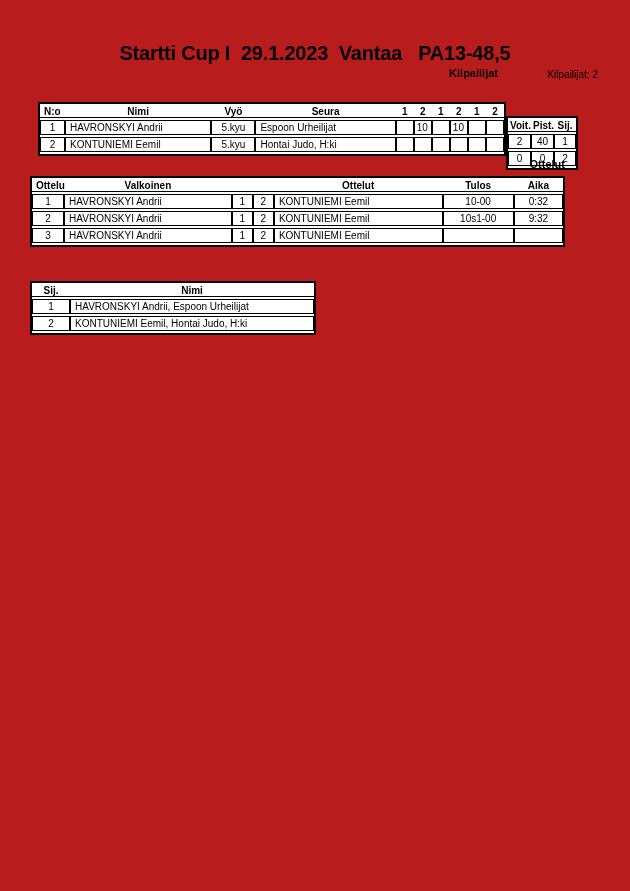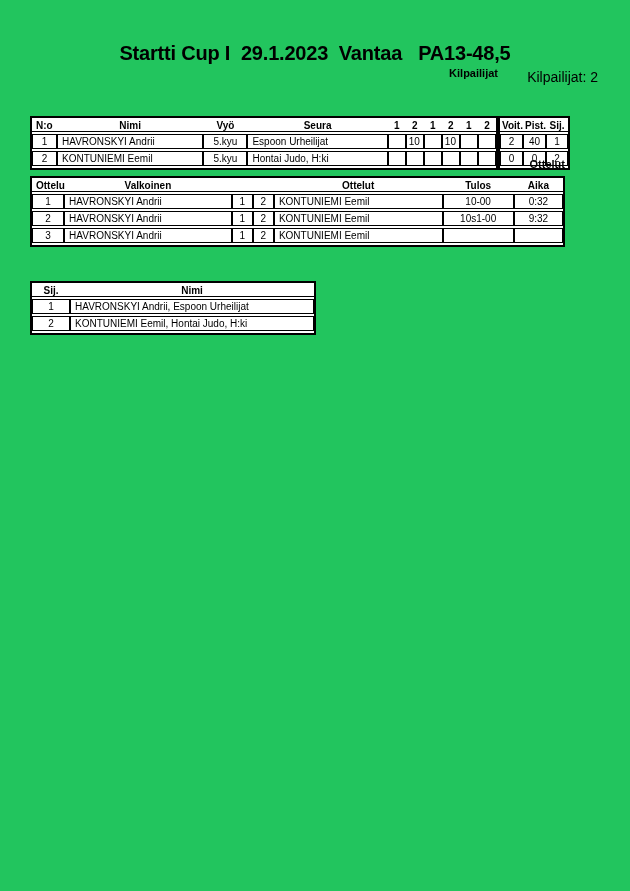--- a/index.html
+++ b/index.html
@@ -1,20 +1,20 @@
 <!DOCTYPE html>
 <html><head>
 <meta charset="utf-8">
 <style>
   html, body { margin: 0; padding: 0; background: #ffffff; }
   .page {
     position: relative;
     width: 630px;
     height: 891px;
-    background: #22c55e;
+    background: #b91c1c;
     font-family: "Liberation Sans", sans-serif;
     color: #000000;
     overflow: hidden;
   }
   .title {
     position: absolute;
     top: 42px; left: 0; width: 630px;
     text-align: center;
     font-size: 20px;
     font-weight: bold;
@@ -27,23 +27,23 @@
     font-weight: bold;
     text-align: right;
     white-space: pre;
   }
   #h-kilpailijat { top: 67px; left: 30px; width: 468px; }
   #h-ottelut    { top: 158px; left: 30px; width: 535px; }
   #h-tulokset   { top: 263px; left: 30px; width: 286px; }
   .count-label {
     position: absolute;
     top: 69px; right: 32px;
-    font-size: 14px;
-  }
-  .t1wrap { position: absolute; top: 88px; left: 30px; display: flex; align-items: flex-end; }
+    font-size: 10px;
+  }
+  .t1wrap { position: absolute; top: 88px; left: 38px; display: flex; align-items: center; }
   #table-ottelut  { position: absolute; top: 176px; left: 30px; }
   #table-tulokset { position: absolute; top: 281px; left: 30px; }
 
   table.t {
     border-collapse: separate;
     border-spacing: 0 2px;
     border: 2px solid #000000;
     table-layout: fixed;
     background: #ffffff;
   }

